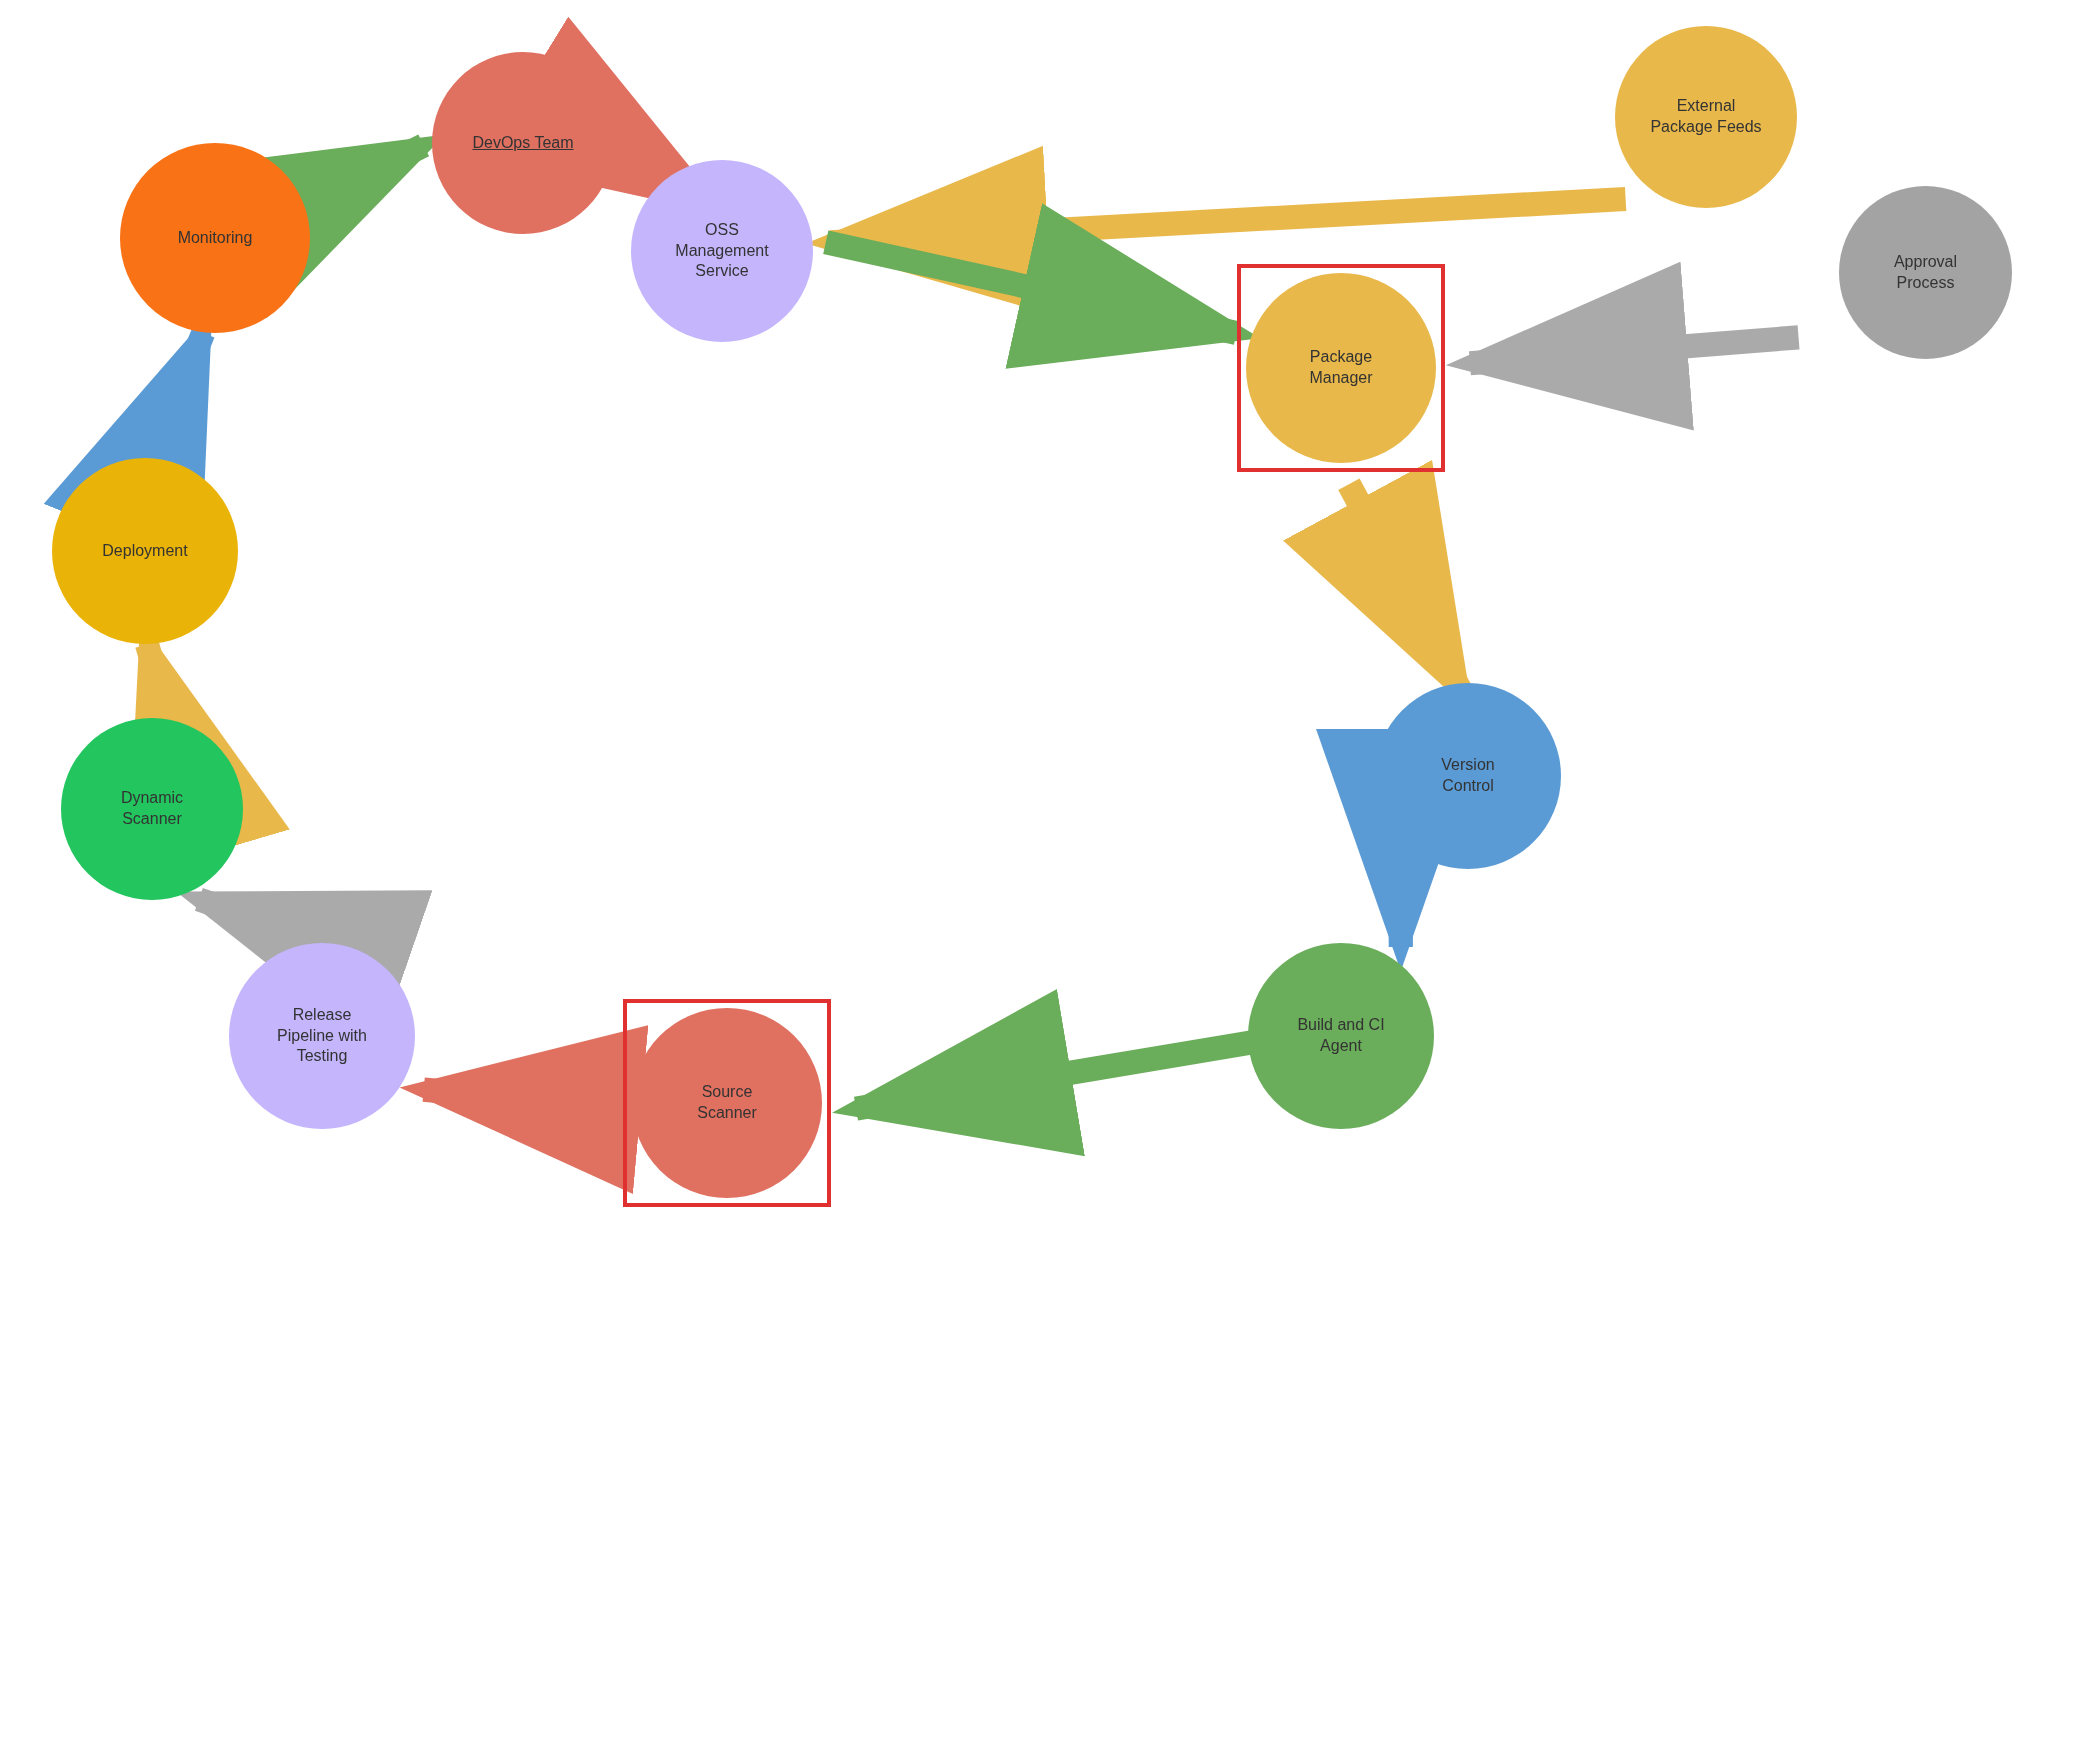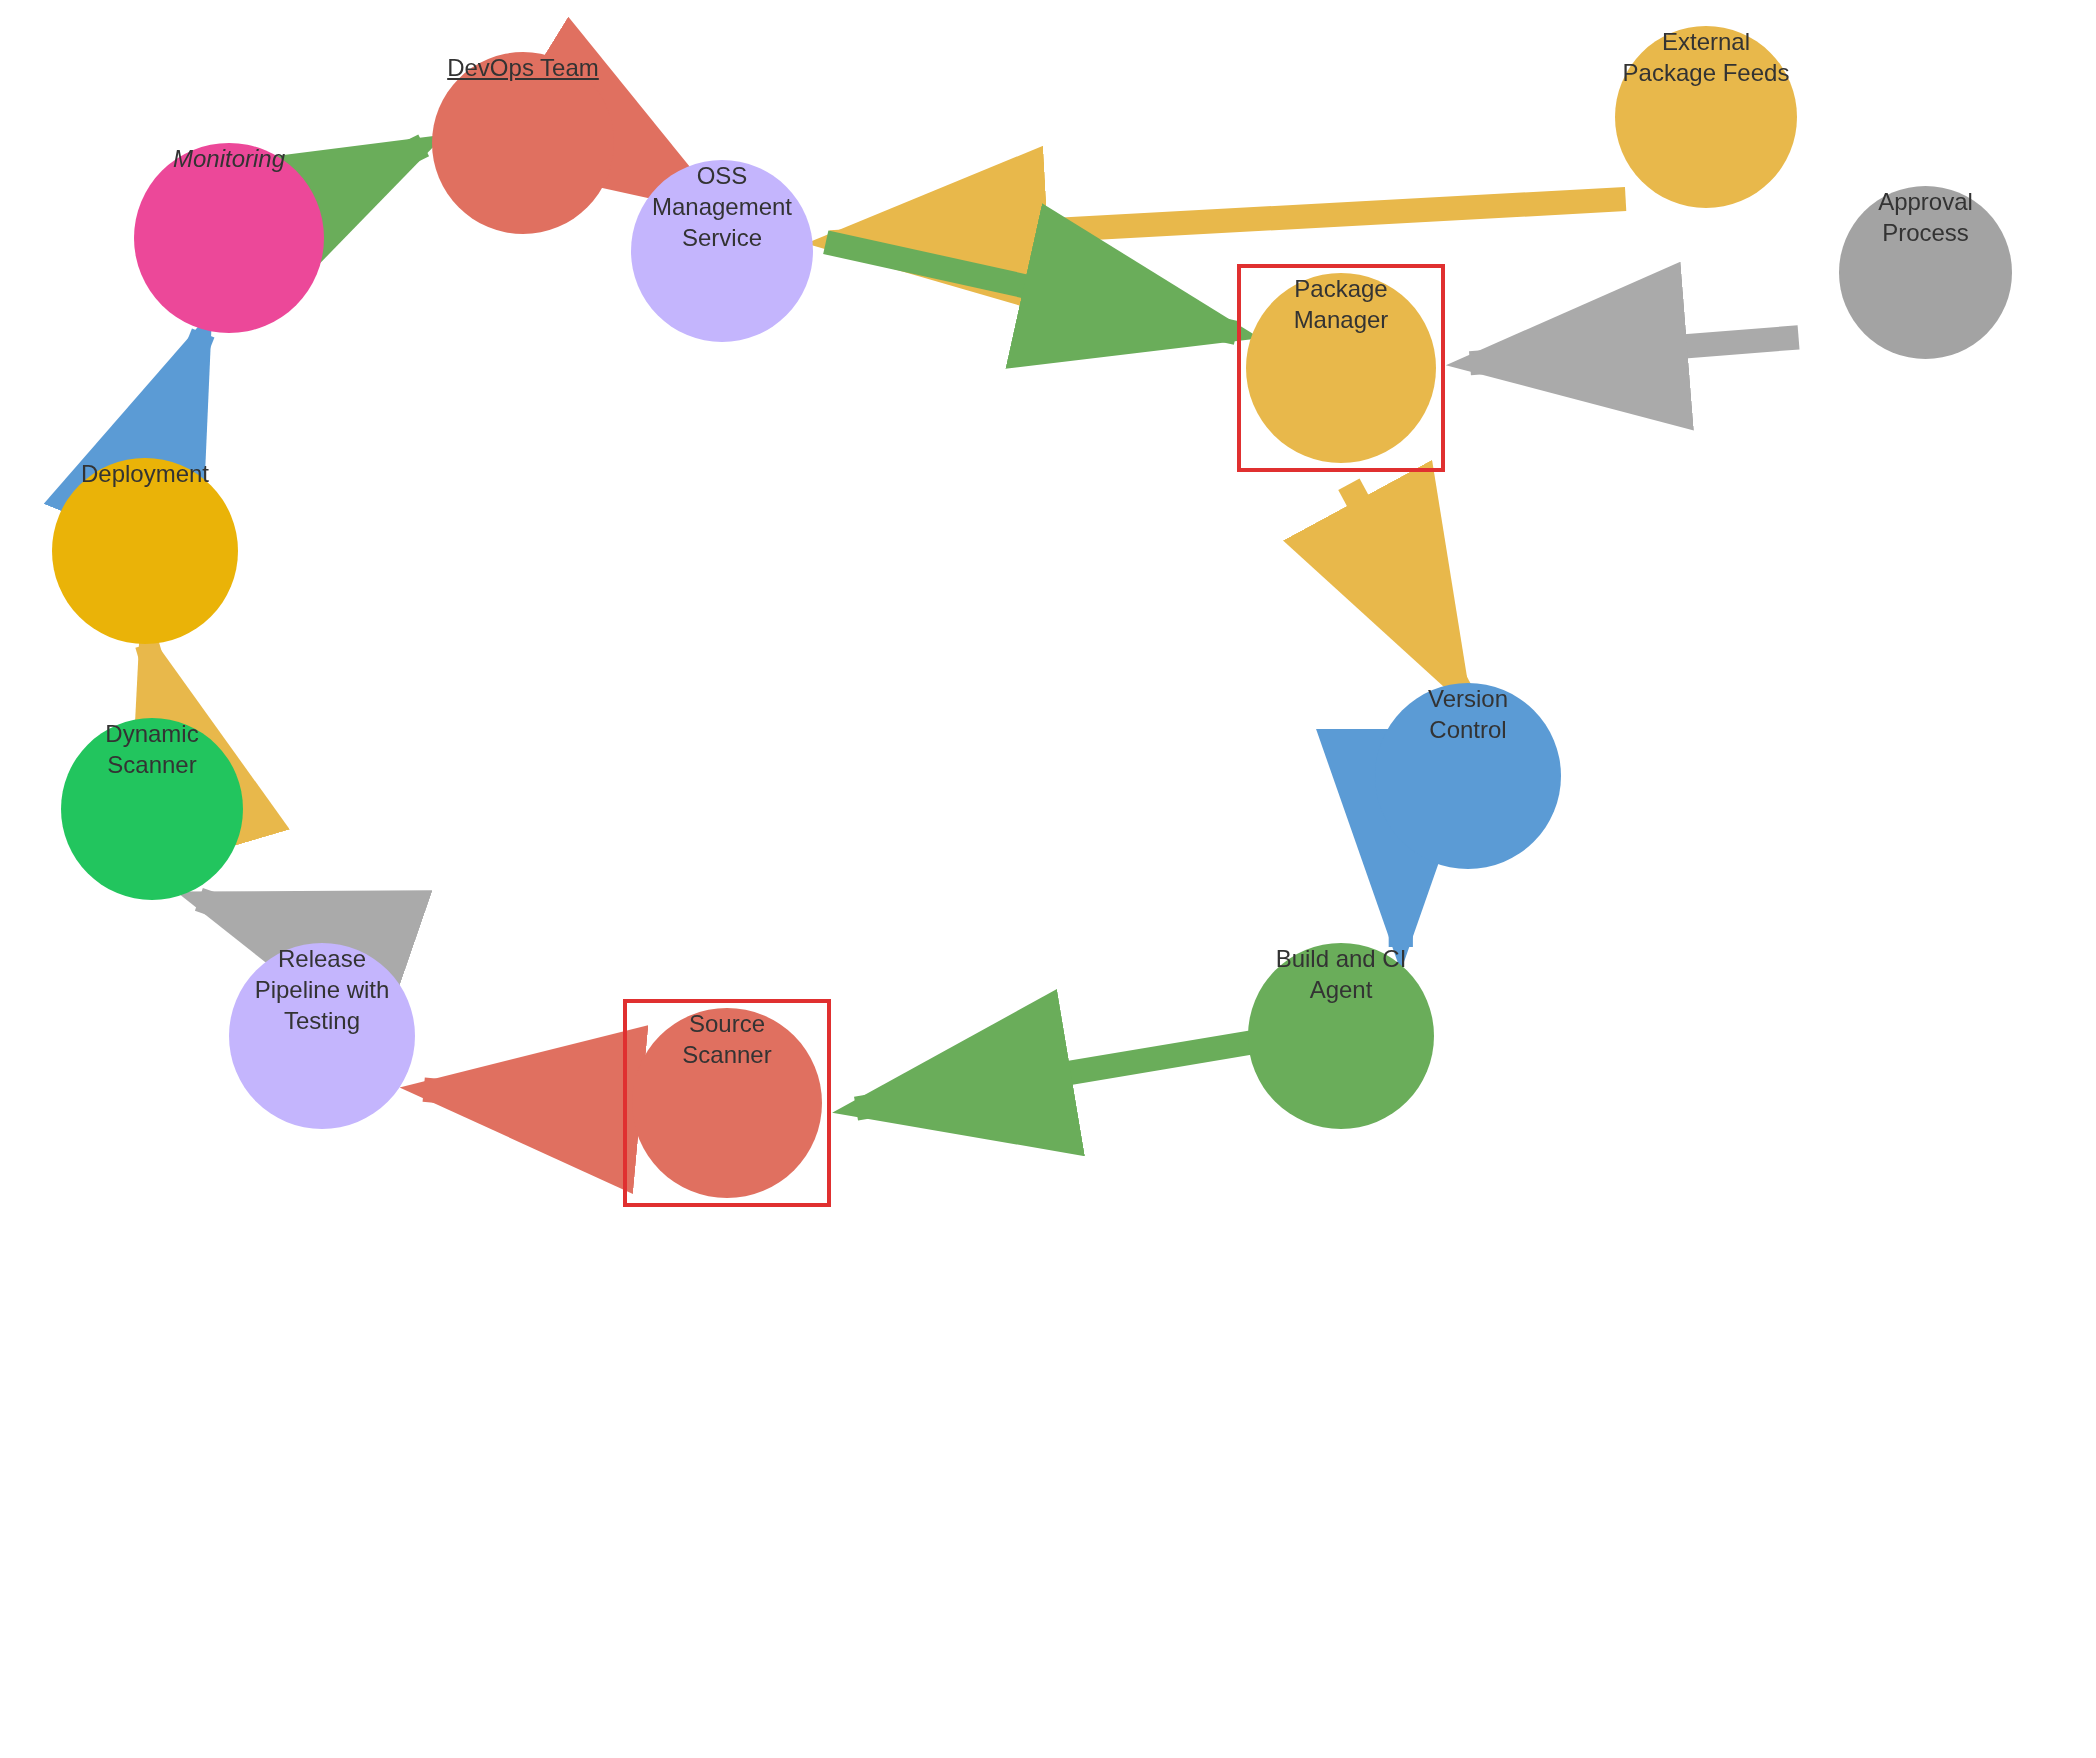--- a/index.html
+++ b/index.html
@@ -8,24 +8,24 @@
       width: 2096px;
       height: 1759px;
       position: relative;
       overflow: hidden;
       font-family: 'Segoe UI', Arial, sans-serif;
     }
     .node {
       position: absolute;
       border-radius: 50%;
       display: flex;
-      align-items: flex-start;
+      align-items: center;
       justify-content: center;
       text-align: center;
-      font-size: 24px;
+      font-size: 16px;
       font-weight: 400;
       color: #333;
       line-height: 1.3;
     }
     svg.arrows-layer {
       position: absolute;
       top: 0;
       left: 0;
       width: 2096px;
       height: 1759px;
@@ -90,21 +90,21 @@
   <line x1="730" y1="1282" x2="490" y2="1260" stroke="#E07060" stroke-width="28" marker-end="url(#arrow-salmon)"></line>
 
   <line x1="375" y1="1090" x2="230" y2="1040" stroke="#AAAAAA" stroke-width="28" marker-end="url(#arrow-gray)"></line>
 
   <line x1="195" y1="830" x2="170" y2="745" stroke="#E8B84B" stroke-width="28" marker-end="url(#arrow-gold)"></line>
 
   <line x1="175" y1="535" x2="235" y2="385" stroke="#5B9BD5" stroke-width="28" marker-end="url(#arrow-blue)"></line>
 
 </svg>
 
-<div class="node" style="left:134px; top:143px; width:190px; height:190px; background:#ec4899;font-style:italic;">
+<div class="node" style="left:120px; top:143px; width:190px; height:190px; background:#f97316;">
   <span>Monitoring</span>
 </div>
 
 <div class="node" style="left:432px; top:52px; width:182px; height:182px; background:#E07060;text-decoration:underline;">
   <span>DevOps Team</span>
 </div>
 
 <div class="node" style="left:1615px; top:26px; width:182px; height:182px; background:#E8B84B;">
   <span>External<br>Package Feeds</span>
 </div>

